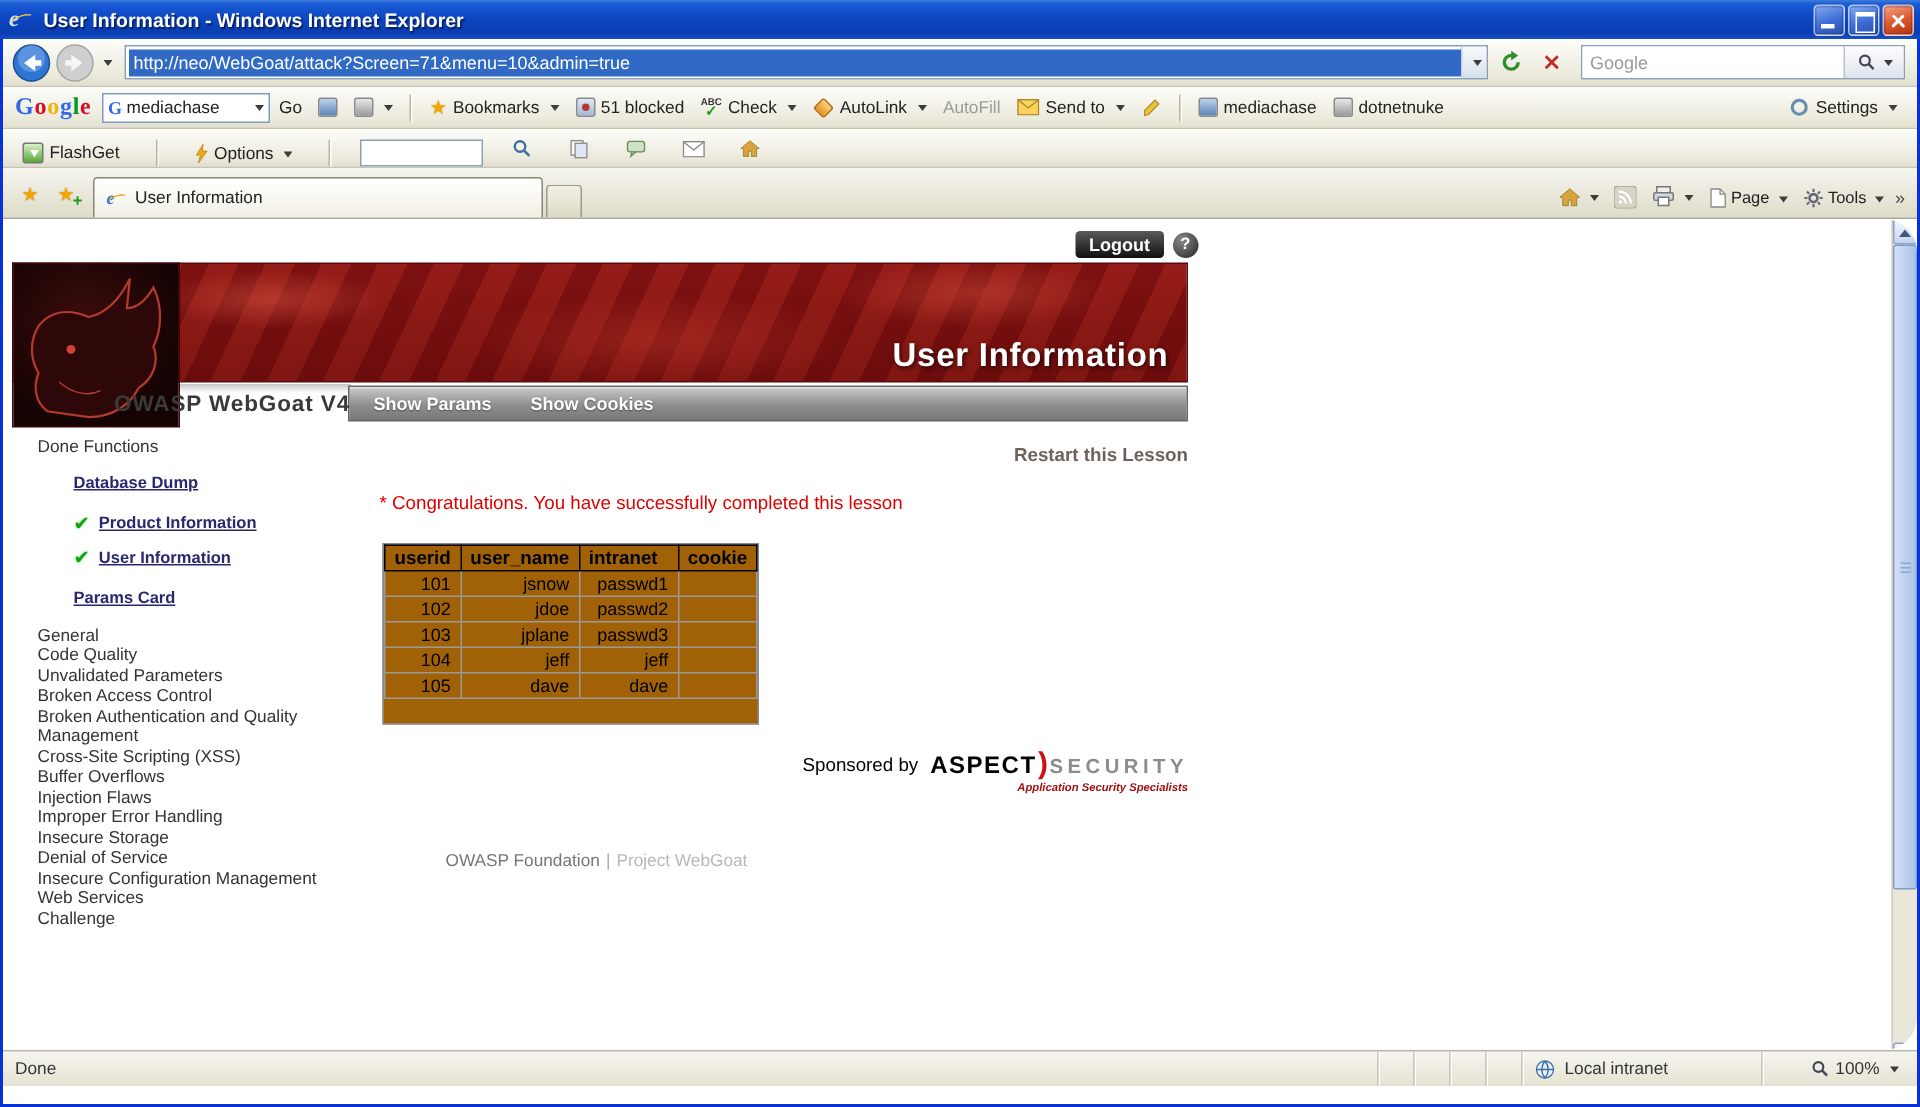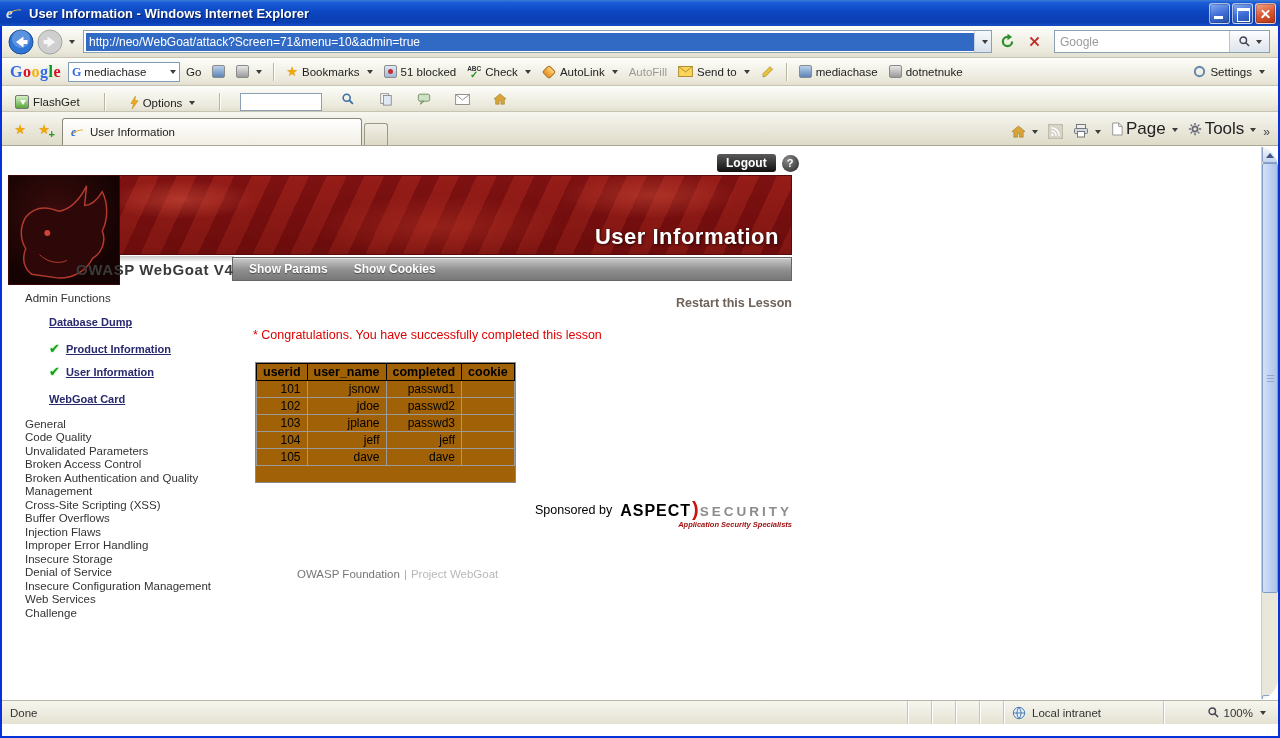--- a/index.html
+++ b/index.html
@@ -76,21 +76,21 @@
   
   .tabbar { height:34px; padding:0 6px; align-items:flex-end; background:linear-gradient(#f7f6f0,#dedbc8); border-bottom:1px solid #a8a695; }
   .fav-btn { width:24px; height:24px; margin-bottom:4px; display:inline-flex; align-items:center; justify-content:center; position:relative; }
   .fav-btn .plus { position:absolute; right:1px; bottom:1px; color:#1d9a1d; font-weight:bold; font-size:11px; }
   .tab { display:flex; align-items:center; gap:5px; width:300px; height:27px; margin-left:6px; padding:0 8px;
     background:linear-gradient(#ffffff,#f1efe4); border:1px solid #8a887a; border-bottom:none; border-radius:3px 3px 0 0; font-size:11.5px; }
   .tab .ie-sm { position:relative; width:14px; height:14px; }
   .tab .ie-sm .e { color:#2a6fe0; font:italic bold 12px/14px "Liberation Serif", serif; }
   .tab .ie-sm::after { content:""; position:absolute; left:0; top:5px; width:13px; height:6px; border:1px solid transparent; border-top-color:#e8a820; border-radius:50%; transform:rotate(-18deg); }
   .tab-stub { width:24px; height:22px; margin-left:2px; background:linear-gradient(#f2f0e6,#ddd9c6); border:1px solid #9a9888; border-bottom:none; border-radius:3px 3px 0 0; }
-  .cmd { display:inline-flex; align-items:center; gap:3px; padding:3px 5px; margin-bottom:3px; font-size:17px; white-space:nowrap; }
+  .cmd { display:inline-flex; align-items:center; gap:3px; padding:3px 5px; margin-bottom:3px; font-size:11px; white-space:nowrap; }
   .chev { font-size:12px; color:#444; padding:0 2px 3px 2px; }
 
   
   .content { position:relative; height:554px; background:#fff; overflow:hidden;border-radius:22px; }
 
   .logout-wrap { position:absolute; left:715px; top:8px; display:flex; align-items:center; gap:6px; }
   .logout-btn { background:linear-gradient(#5a5a5a,#101010); color:#fff; font-weight:bold; font-size:12px; padding:2px 9px; border-radius:3px; }
   .help-circle { width:17px; height:17px; border-radius:50%; background:radial-gradient(circle at 35% 30%,#8a8a8a,#222); color:#fff;
     font-size:11px; font-weight:bold; display:flex; align-items:center; justify-content:center; }
 
@@ -157,21 +157,21 @@
     box-shadow:0 -3px 0 #8ca8d0, 0 3px 0 #8ca8d0; }
   .sb-down { position:absolute; bottom:0; width:100%; }
 
   
   .statusbar { height:24px; display:flex; align-items:stretch; background:linear-gradient(#f7f6ef,#e4e2d2);
     border-top:1px solid #b8b6a6; font-size:11.5px; color:#333; }
   .sp { display:flex; align-items:center; }
   .sp-done { flex:1; padding-left:8px; }
   .sp-mini { width:24px; border-left:1px solid #c9c7b7; box-shadow:inset 1px 0 0 #fff; }
   .sp-zone { width:160px; gap:6px; padding:0 8px; border-left:1px solid #c9c7b7; box-shadow:inset 1px 0 0 #fff; }
-  .sp-zoom { width:115px; gap:4px; justify-content:flex-end; padding-right:12px; border-left:1px solid #c9c7b7; box-shadow:inset 1px 0 0 #fff; }
+  .sp-zoom { width:104px; gap:4px; justify-content:flex-end; padding-right:12px; border-left:1px solid #c9c7b7; box-shadow:inset 1px 0 0 #fff; }
 </style>
 </head>
 <body>
 
 <div class="window">
 
   <div class="titlebar">
     <span class="ie-ico"><span class="e">e</span></span>
     <span class="title-text">User Information - Windows Internet Explorer</span>
     <span class="win-btns">
@@ -422,31 +422,31 @@
       </div>
       <div class="brand-shadow"></div>
       <div class="brand">OWASP  WebGoat V4</div>
 
       <div class="lesson-menubar">
         <span class="mi">Show Params</span>
         <span class="mi">Show Cookies</span>
       </div>
 
       <div class="sidebar">
-        <div class="sb-cat first">Admin Functions</div>
+        <div class="sb-cat first">Done Functions</div>
         <div class="row-dd"><span class="sb-link">Database Dump</span></div>
         <div class="row-check">
           <span class="check-icon">✔</span>
           <span class="sb-link">Product Information</span>
         </div>
         <div class="row-check">
           <span class="check-icon">✔</span>
           <span class="sb-link">User Information</span>
         </div>
-        <div class="row-rc"><span class="sb-link">WebGoat Card</span></div>
+        <div class="row-rc"><span class="sb-link">Params Card</span></div>
         <div class="sb-cat">General</div>
         <div class="sb-cat">Code Quality</div>
         <div class="sb-cat">Unvalidated Parameters</div>
         <div class="sb-cat">Broken Access Control</div>
         <div class="sb-cat">Broken Authentication and Quality Management</div>
         <div class="sb-cat">Cross-Site Scripting (XSS)</div>
         <div class="sb-cat">Buffer Overflows</div>
         <div class="sb-cat">Injection Flaws</div>
         <div class="sb-cat">Improper Error Handling</div>
         <div class="sb-cat">Insecure Storage</div>
@@ -458,21 +458,21 @@
 
       <div class="restart">Restart this Lesson</div>
       <div class="congrats">* Congratulations. You have successfully completed this lesson</div>
 
       <div class="table-outer">
         <table class="lesson-table">
           <thead>
             <tr>
               <th class="c-userid">userid</th>
               <th class="c-username">user_name</th>
-              <th class="c-password">completed</th>
+              <th class="c-password">intranet</th>
               <th class="c-cookie">cookie</th>
             </tr>
           </thead>
           <tbody>
             <tr>
               <td>101</td>
               <td>jsnow</td>
               <td>passwd1</td>
               <td></td>
             </tr>

